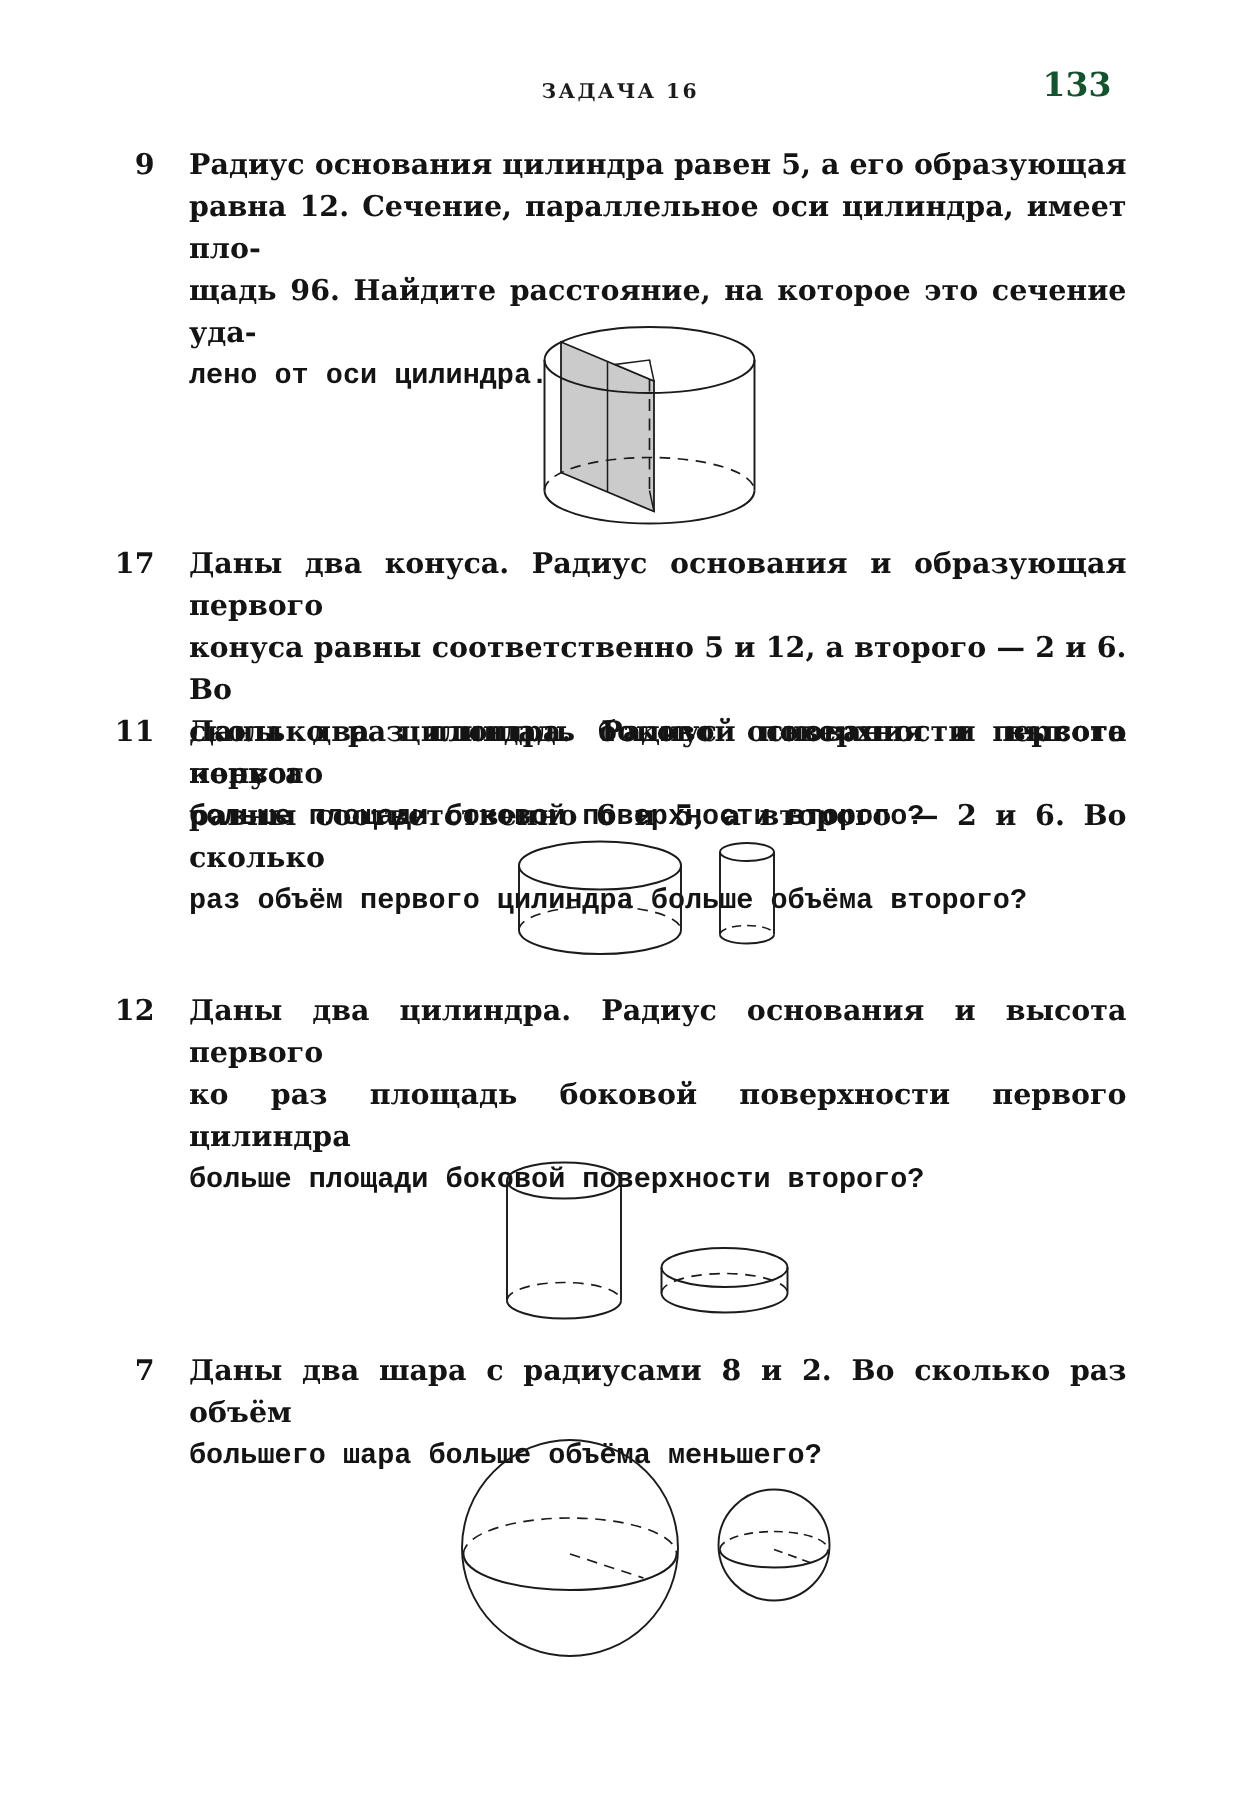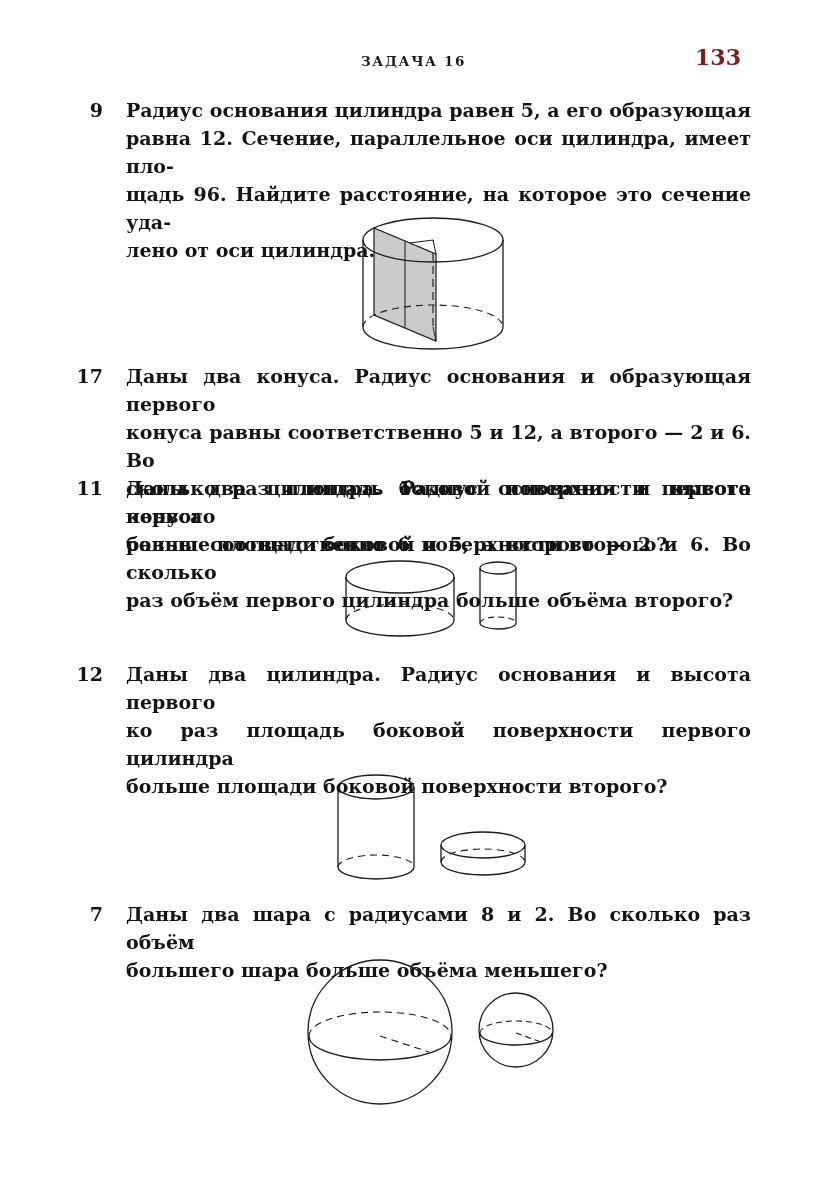--- a/index.html
+++ b/index.html
@@ -28,21 +28,21 @@
     font-weight: bold;
     letter-spacing: 1.6px;
     color: #1b1b1b;
   }
   .page-number {
     position: absolute;
     top: 44px;
     right: 86px;
     font-size: 22px;
     font-weight: bold;
-    color: #7f1d1d;
+    color: #14532d;
   }
   .problem {
     position: absolute;
     left: 70px;
     width: 680px;
   }
   .pnum {
     position: absolute;
     left: 0;
     top: 0;
@@ -59,20 +59,21 @@
     font-weight: bold;
     line-height: 28px;
   }
   .pline {
     text-align: justify;
     text-align-last: justify;
     white-space: normal;
   }
   .pline.last {
     text-align-last: left;
+    font-family: Liberation Mono, monospace;
   }
   .fig {
     position: absolute;
   }
   .fig path, .fig ellipse, .fig circle, .fig line, .fig polygon {
     vector-effect: non-scaling-stroke;
   }
 </style>
 </head>
 <body>

